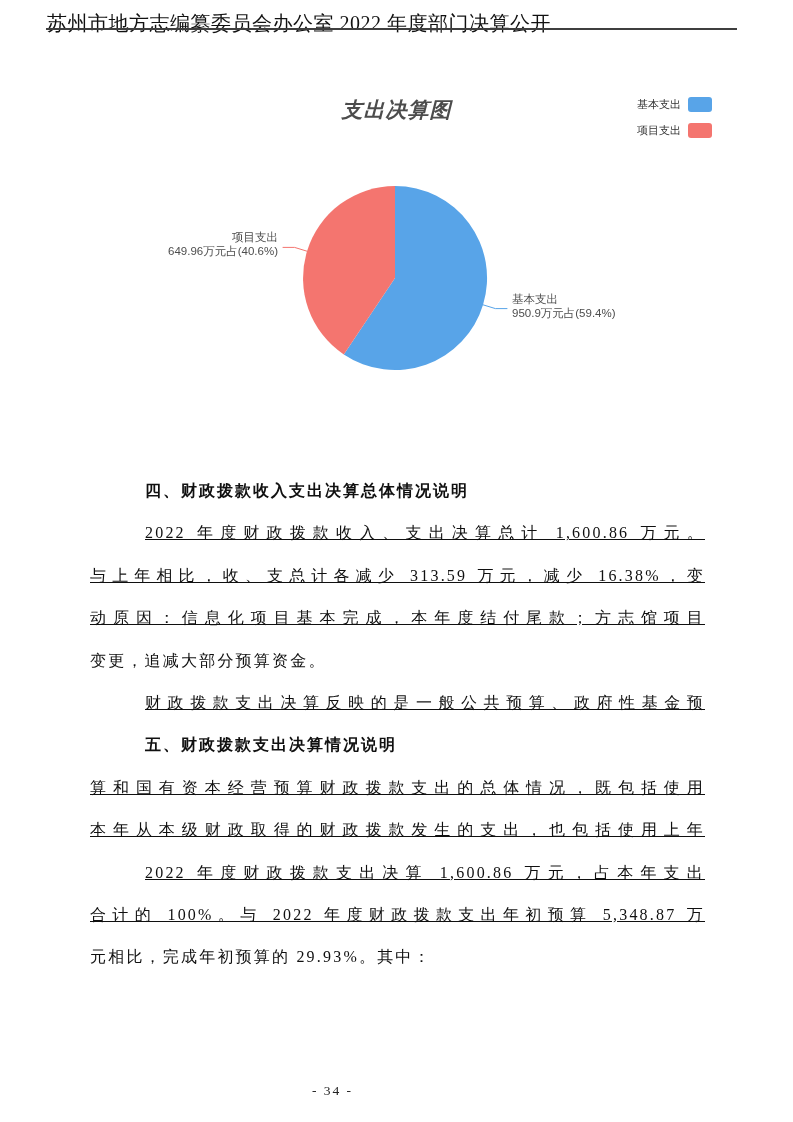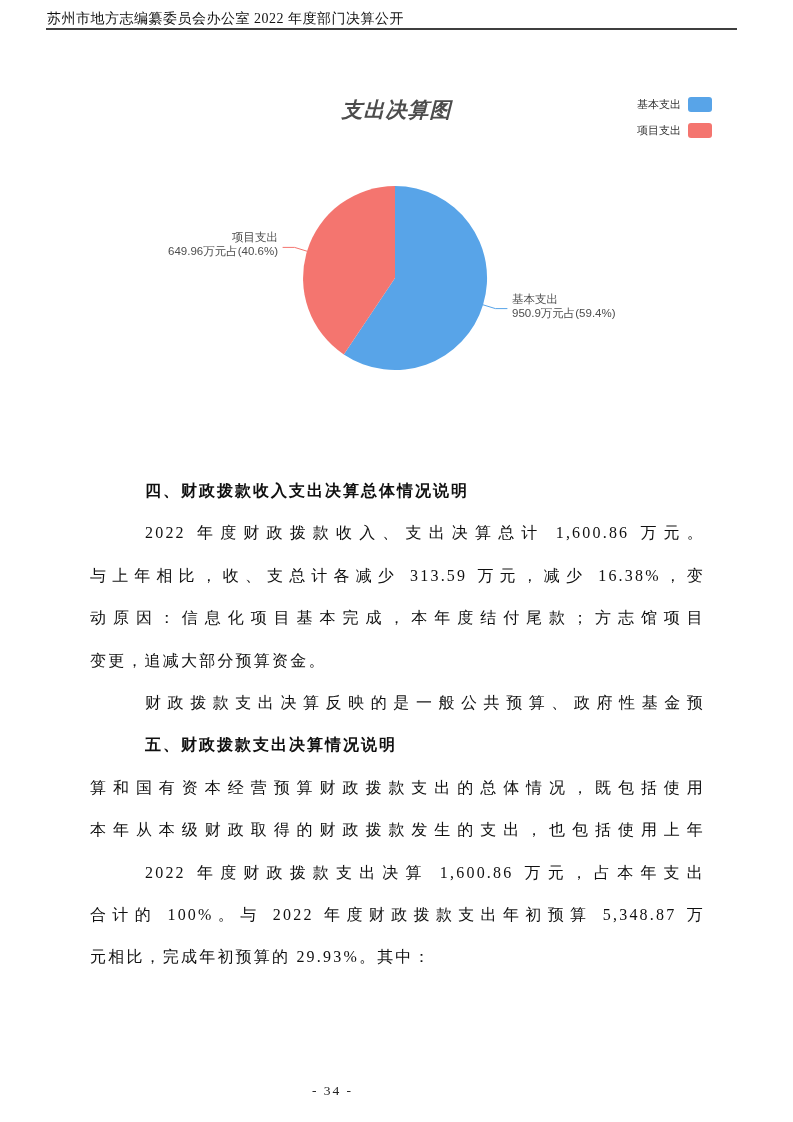--- a/index.html
+++ b/index.html
@@ -3,40 +3,40 @@
 <meta charset="utf-8">
 <style>
   * { margin:0; padding:0; box-sizing:border-box; }
   html,body { background:#888; }
   .page {
     position:relative; width:793px; height:1122px; margin:0 auto;
     background:#ffffff; overflow:hidden;
     font-family:"Liberation Serif","DejaVu Serif",serif; color:#111;
   }
   
-  .header-title { position:absolute; left:47px; top:10px; font-size:14px; letter-spacing:0.5px; color:#111; }
+  .header-title { position:absolute; left:47px; top:10px; font-size:20px; letter-spacing:0.5px; color:#111; }
   .header-rule { position:absolute; left:46px; top:28px; width:691px; height:2px; background:#3f3f3f; }
   
   .chart-title { position:absolute; left:0; top:96px; width:793px; text-align:center;
     font-family:"Liberation Sans","DejaVu Sans",sans-serif; font-weight:700; font-size:21px;
     letter-spacing:1px; color:#4c4c4c;font-style:italic; }
   .legend { position:absolute; top:96px; right:81px; }
   .legend-row { display:flex; align-items:center; justify-content:flex-end; gap:7px; height:16px; margin-bottom:10px; }
   .legend-label { font-family:"Liberation Sans","DejaVu Sans",sans-serif; font-size:11px; color:#333; }
   .legend-swatch { width:24px; height:15px; border-radius:3px; display:inline-block; }
   .pie-svg { position:absolute; left:145px; top:176px; }
   .pie-label { position:absolute; font-family:"Liberation Sans","DejaVu Sans",sans-serif;
     font-size:11.5px; line-height:13.5px; color:#4d4d4d; }
   .pie-label.project { left:148px; top:231px; width:130px; text-align:right; }
   .pie-label.basic { left:512px; top:293px; width:160px; text-align:left; }
   
   .bodytext { position:absolute; left:90px; top:470px; width:615px; }
   .line { font-size:16px; line-height:42.4px; height:42.4px; letter-spacing:2.2px;
     white-space:nowrap; color:#101010; }
-  .line.fill { text-align:justify; text-align-last:justify; white-space:normal; }
+  .line.fill { text-align:justify; text-align-last:justify; white-space:normal;text-decoration:underline; }
   .line.indent { text-indent:55px; }
   .line.last { text-align:center; text-align-last:left; }
   .line.heading { font-family:"Liberation Sans","DejaVu Sans",sans-serif; font-weight:700;
     padding-left:55px; letter-spacing:2px; }
   
   .page-number { position:absolute; left:0; top:1083px; width:665px; text-align:center;
     font-size:13.5px; color:#222; letter-spacing:2px; }
 </style>
 </head>
 <body>

